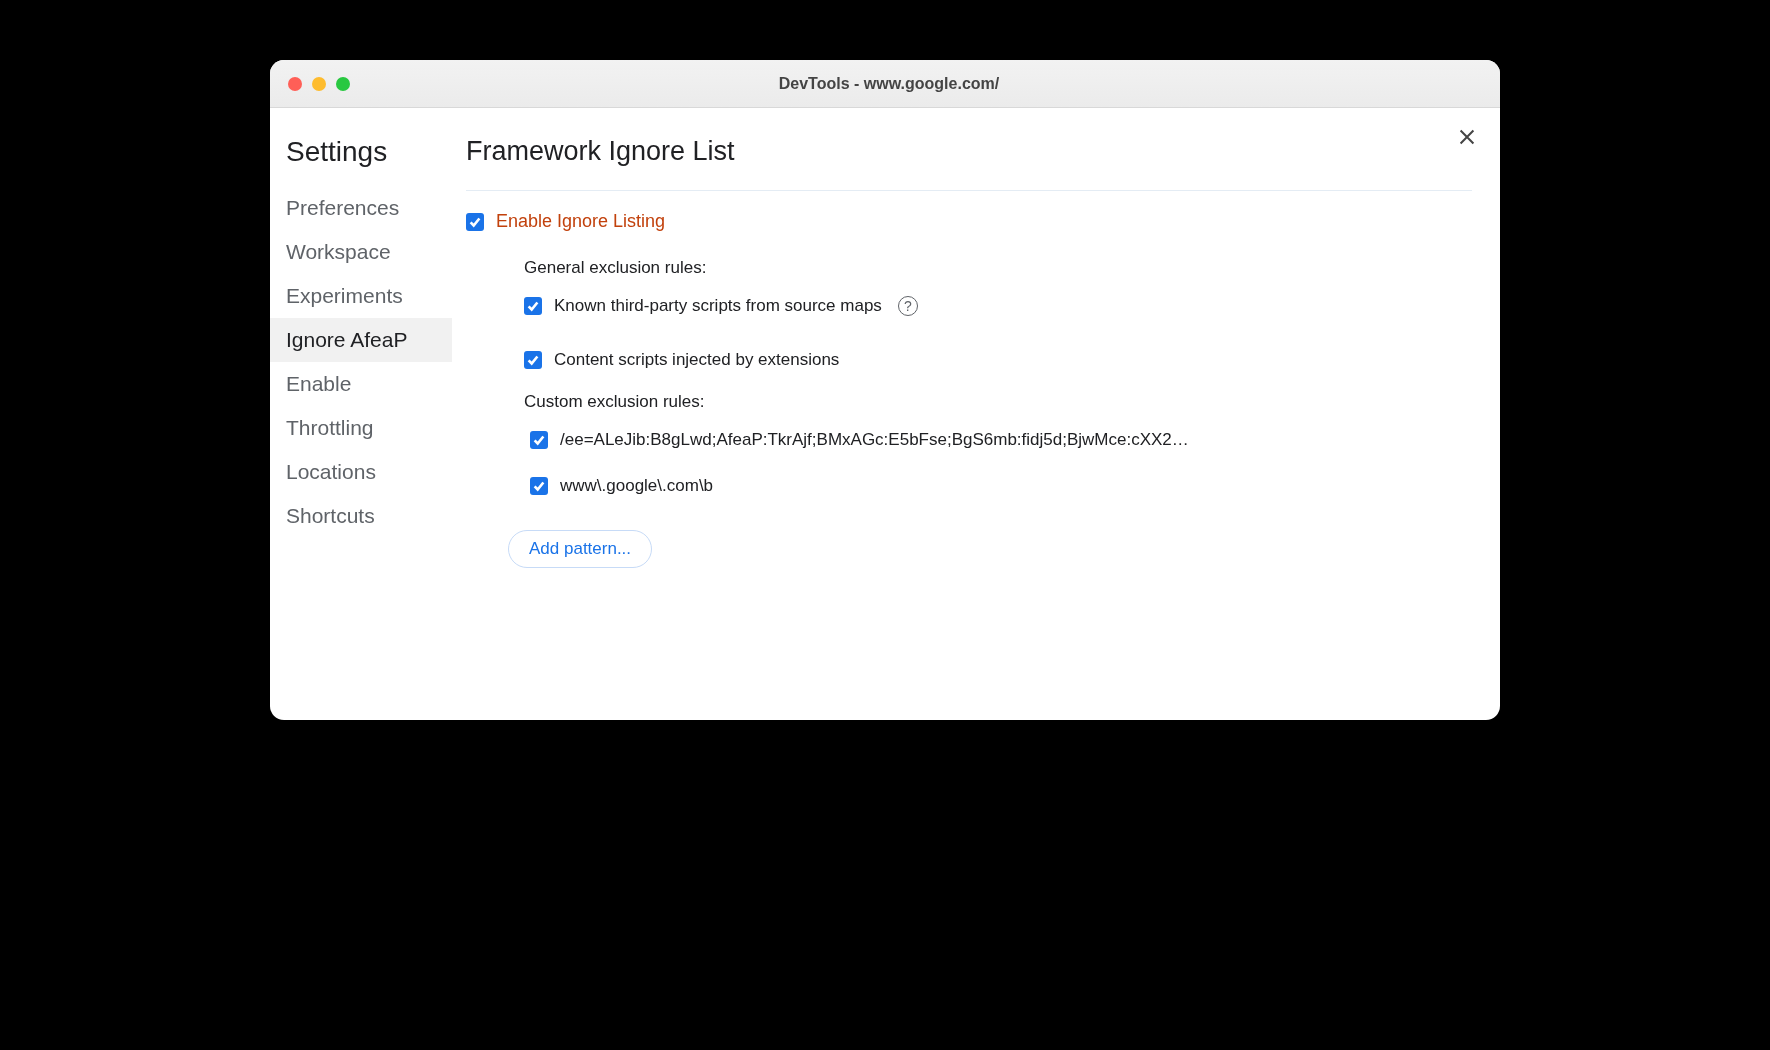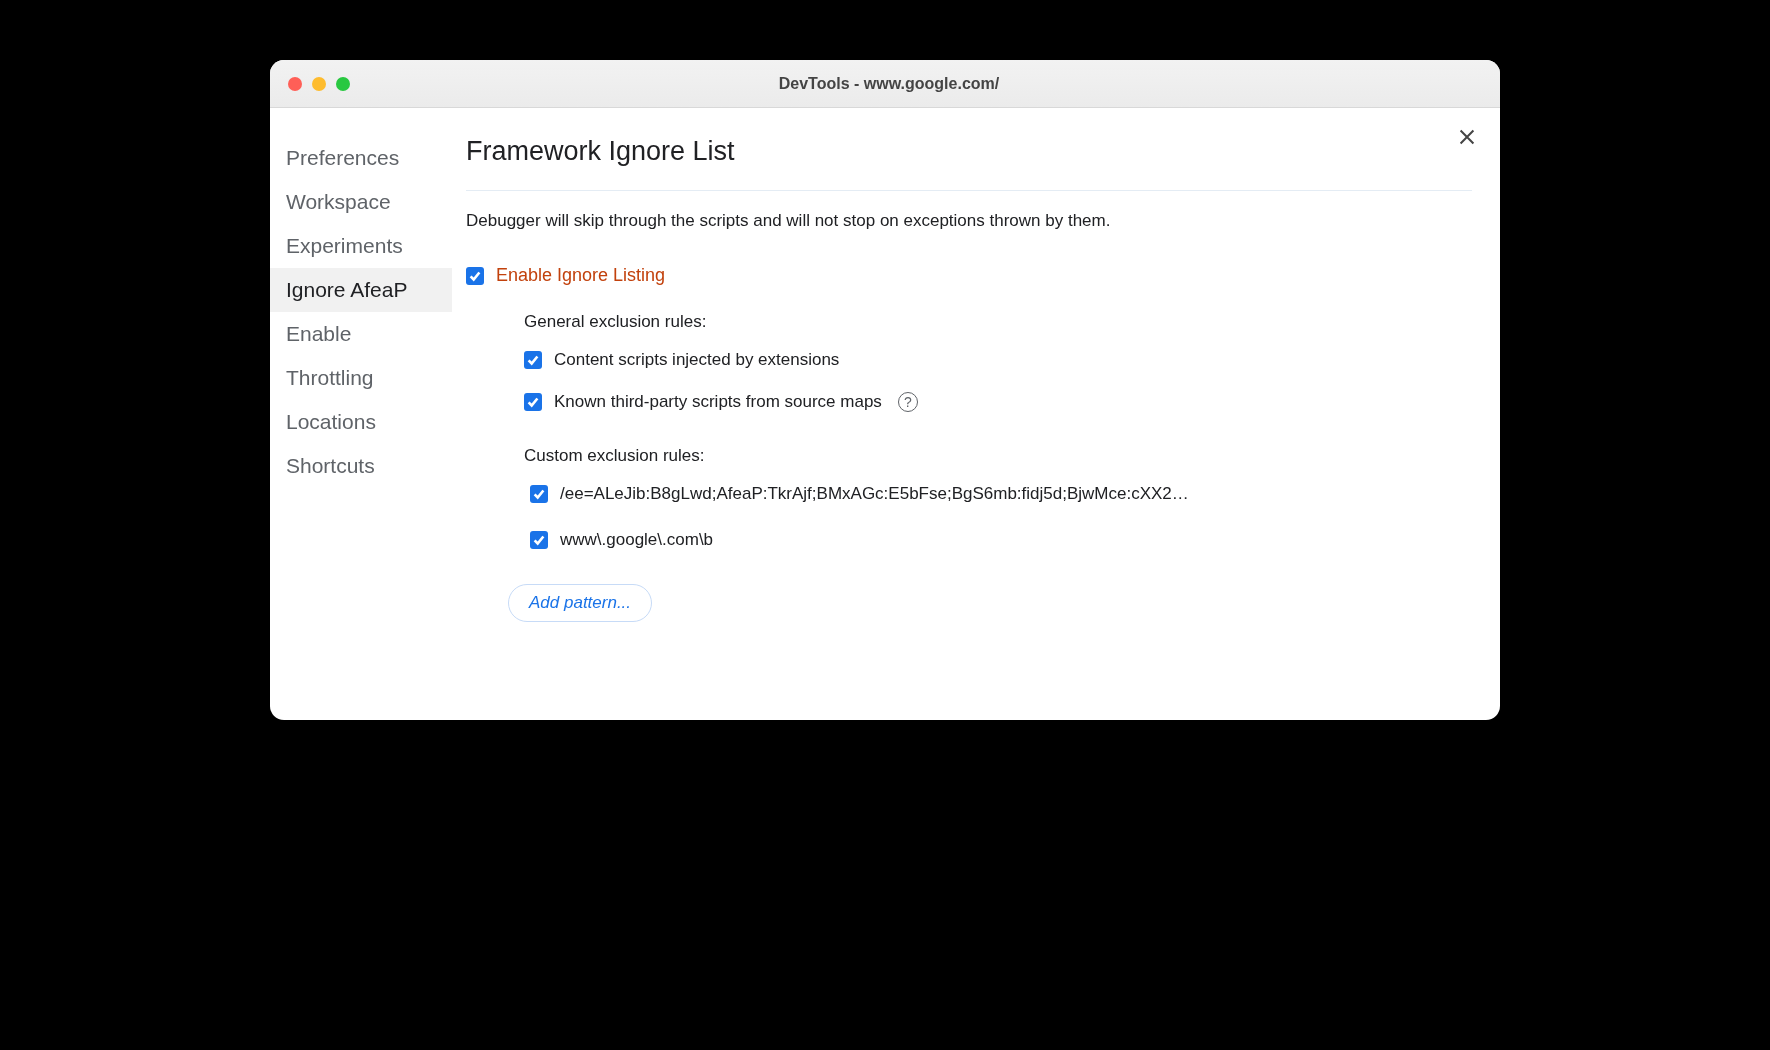--- a/index.html
+++ b/index.html
@@ -179,21 +179,20 @@
     .add-pattern-btn {
       margin-left: 42px;
       margin-top: 8px;
       border: 1px solid #c7dbf7;
       background: #fff;
       color: #1a73e8;
       font-size: 17px;
       padding: 8px 20px;
       border-radius: 22px;
       cursor: pointer;
-      font-style: italic;
     }
   </style>
 </head>
 <body>
 
 <div class="window">
   <div class="titlebar">
     <div class="traffic-lights">
       <div class="traffic-light tl-red"></div>
       <div class="traffic-light tl-yellow"></div>
@@ -203,64 +202,64 @@
   </div>
 
   <div class="body">
     <div class="close-x">
       <svg viewBox="0 0 24 24">
           <path d="M5 5 L19 19 M19 5 L5 19" stroke="currentColor" stroke-width="2.2" fill="none"></path>
         </svg>
     </div>
 
     <div class="sidebar">
+      <div class="sidebar-title">Settings</div>
       <div class="sidebar-item">Preferences</div>
       <div class="sidebar-item">Workspace</div>
       <div class="sidebar-item">Experiments</div>
       <div class="sidebar-item selected">Ignore AfeaP</div>
       <div class="sidebar-item">Enable</div>
       <div class="sidebar-item">Throttling</div>
       <div class="sidebar-item">Locations</div>
       <div class="sidebar-item">Shortcuts</div>
     </div>
 
     <div class="main">
       <h1 class="main-heading">Framework Ignore List</h1>
-      <p class="description">Debugger will skip through the scripts and will not stop on exceptions thrown by them.</p>
 
       <div class="check-row">
         <div class="checkbox">
           <svg viewBox="0 0 16 16">
               <polyline points="3,8.5 6.5,12 13,4"></polyline>
             </svg>
         </div>
         <span class="check-label">Enable Ignore Listing</span>
       </div>
 
       <div class="section-label">General exclusion rules:</div>
-
-      <div class="check-row sub">
-        <div class="checkbox">
-          <svg viewBox="0 0 16 16">
-              <polyline points="3,8.5 6.5,12 13,4"></polyline>
-            </svg>
-        </div>
-        <span class="check-label dark">Content scripts injected by extensions</span>
-      </div>
 
       <div class="check-row sub" style="margin-bottom:34px;">
         <div class="checkbox">
           <svg viewBox="0 0 16 16">
               <polyline points="3,8.5 6.5,12 13,4"></polyline>
             </svg>
         </div>
         <span class="check-label dark">Known third-party scripts from source maps</span>
         <div class="help-icon">?</div>
       </div>
 
+      <div class="check-row sub">
+        <div class="checkbox">
+          <svg viewBox="0 0 16 16">
+              <polyline points="3,8.5 6.5,12 13,4"></polyline>
+            </svg>
+        </div>
+        <span class="check-label dark">Content scripts injected by extensions</span>
+      </div>
+
       <div class="section-label">Custom exclusion rules:</div>
 
       <div class="check-row rule">
         <div class="checkbox">
           <svg viewBox="0 0 16 16">
               <polyline points="3,8.5 6.5,12 13,4"></polyline>
             </svg>
         </div>
         <span class="rule-text">/ee=ALeJib:B8gLwd;AfeaP:TkrAjf;BMxAGc:E5bFse;BgS6mb:fidj5d;BjwMce:cXX2…</span>
       </div>

